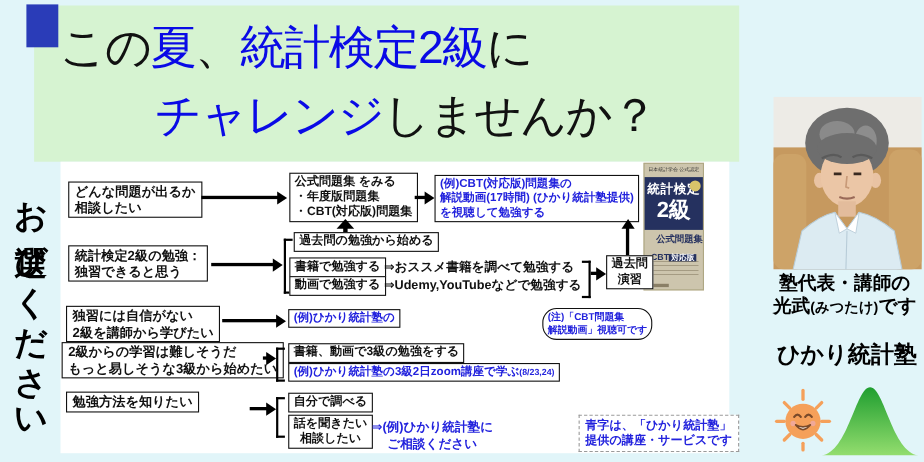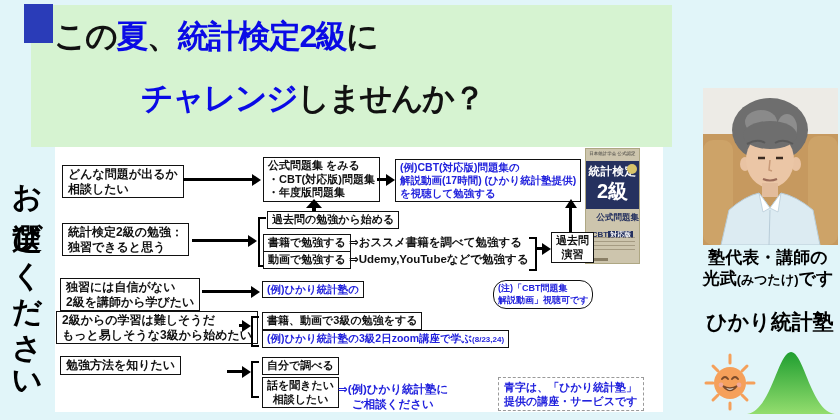--- a/index.html
+++ b/index.html
@@ -1,39 +1,39 @@
 <!DOCTYPE html>
 <html><head>
 <meta charset="utf-8">
 <style>
   html,body{margin:0;padding:0;}
   .page{position:relative;width:840px;height:420px;background:#e1f5f9;overflow:hidden;
         font-family:"Liberation Sans","DejaVu Sans",sans-serif;color:#111;}
   
   .banner{position:absolute;left:31px;top:5px;width:641px;height:142px;background:#d6f3d1;}
   .bsq{position:absolute;left:24px;top:4px;width:29px;height:39px;background:#2a3cb8;}
-  .bline{position:absolute;font-weight:bold;font-size:32px;letter-spacing:-1.5px;
+  .bline{position:absolute;font-weight:normal;font-size:42px;letter-spacing:-1.5px;
          color:#111;white-space:nowrap;}
   .bline .bl{color:#0a0ae6;}
   .bl1{left:23px;top:10px;}
   .bl2{left:110px;top:72px;}
   
   .vprompt{position:absolute;left:6px;top:162px;writing-mode:vertical-rl;text-orientation:upright;
            font-weight:bold;font-size:30px;letter-spacing:3px;color:#000;}
   
   .panel{position:absolute;left:55px;top:147px;width:608px;height:265px;background:#fff;}
   .bx{position:absolute;border:1.5px solid #111;background:#fff;font-weight:bold;color:#111;white-space:nowrap;}
   .lbx{font-size:12px;line-height:14.5px;padding:1px 5px;}
   .mbx{font-size:11px;line-height:13.5px;padding:1px 4px;}
   .f105{font-size:10.5px;line-height:13px;}
   .f9{font-size:9px;line-height:11.5px;}
   .blue{color:#2222dd;}
   .nob{position:absolute;font-weight:bold;white-space:nowrap;background:transparent;border:none;}
   .small{font-size:8px;}
-  .dash{border:1.5px dashed #9a9a9a;}
+  .dash{border:1.5px dashed #9a9a9a;margin-left:28px;}
   
   .harrow{position:absolute;height:3px;background:#000;}
   .harrow::after{content:"";position:absolute;right:-8px;top:-4.5px;width:0;height:0;
     border-left:9px solid #000;border-top:6px solid transparent;border-bottom:6px solid transparent;}
   .varrow{position:absolute;width:3px;background:#000;}
   .varrow::after{content:"";position:absolute;top:-8px;left:-4.5px;width:0;height:0;
     border-bottom:9px solid #000;border-left:6px solid transparent;border-right:6px solid transparent;}
   .stem{position:absolute;background:#000;}
   .tri-up{position:absolute;width:0;height:0;border-bottom:9px solid #000;
     border-left:8px solid transparent;border-right:8px solid transparent;}
@@ -95,22 +95,22 @@
       <div>2級からの学習は難しそうだ</div>
       <div>もっと易しそうな3級から始めたい</div>
     </div>
     <div class="bx lbx" style="left:5px;top:209px;">
       <div>勉強方法を知りたい</div>
     </div>
 
     <div class="harrow" style="left:128px;top:31px;width:70px;"></div>
     <div class="bx mbx" style="left:208px;top:10px;">
       <div>公式問題集 をみる</div>
+      <div>・年度版問題集</div>
       <div>・CBT(対応版)問題集</div>
-      <div>・年度版問題集</div>
     </div>
     <div class="harrow" style="left:322px;top:31px;width:10px;"></div>
     <div class="bx mbx f105 blue" style="left:340px;top:12px;">
       <div>(例)CBT(対応版)問題集の</div>
       <div>解説動画(17時間) (ひかり統計塾提供)</div>
       <div>を視聴して勉強する</div>
     </div>
 
     <div class="book">
       <div class="bk-auth">日本統計学会 公式認定</div>

